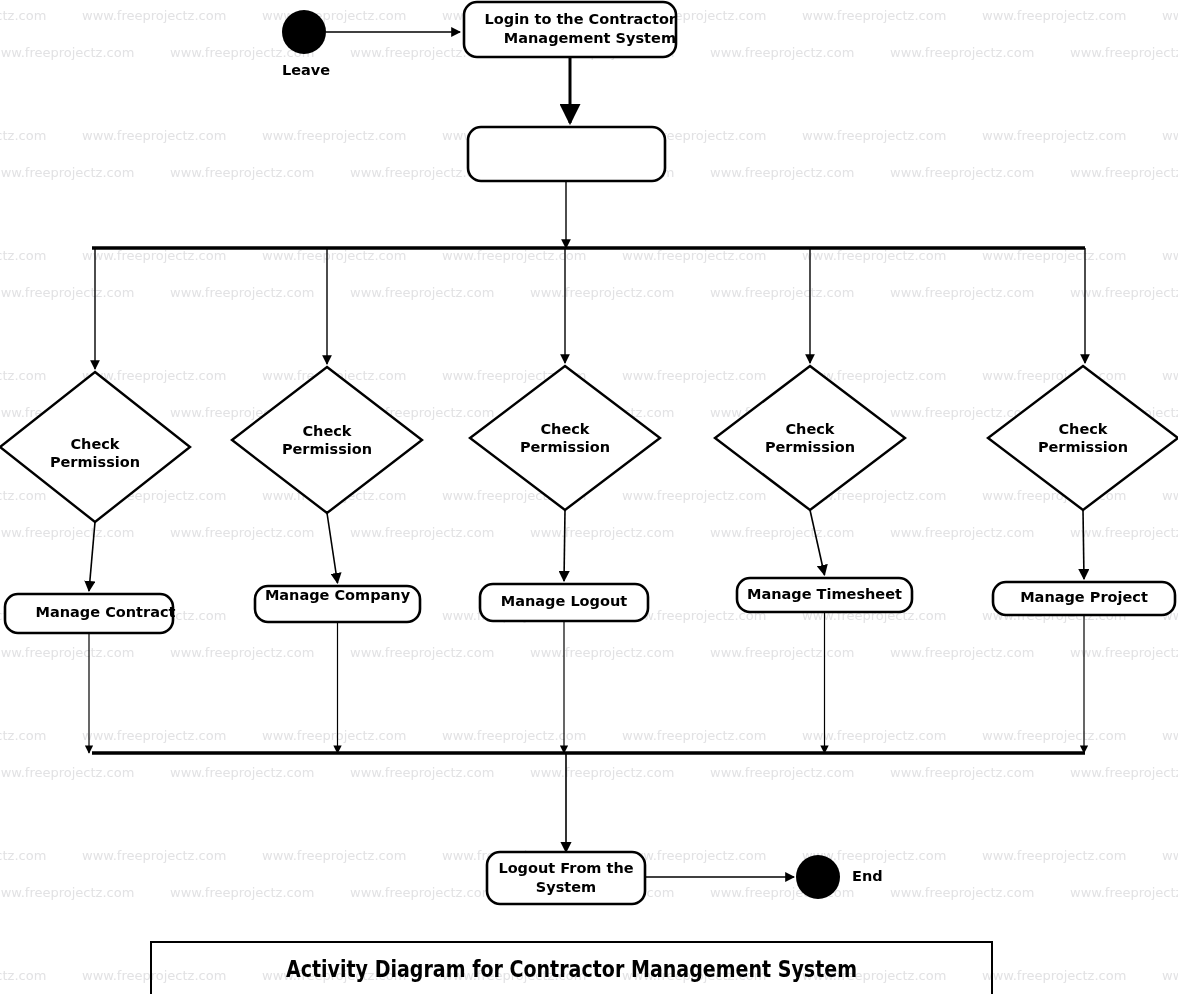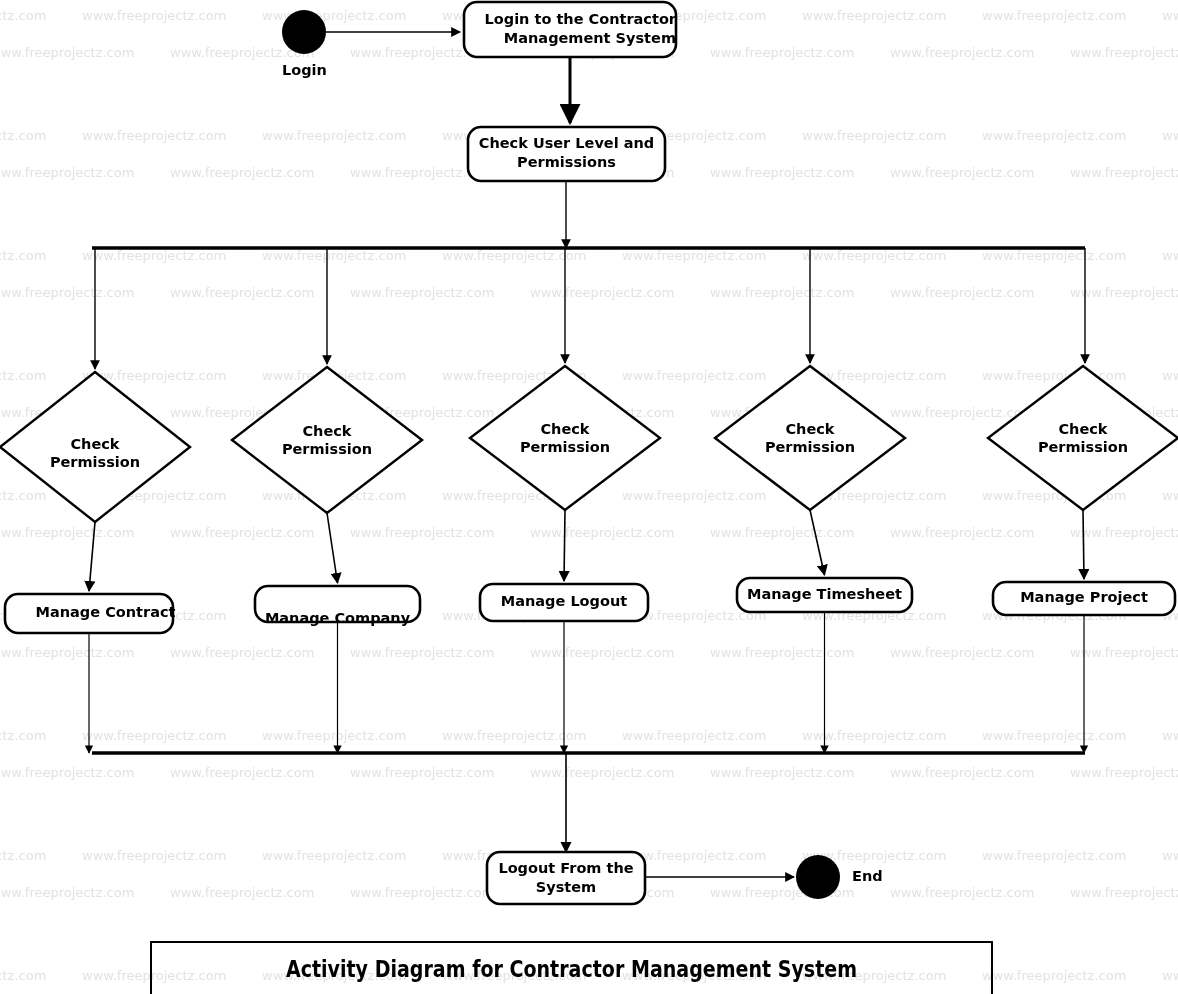--- a/index.html
+++ b/index.html
@@ -274,28 +274,26 @@
         <polygon points="565,366 660,438 565,510 470,438" fill="#fff" stroke="#000" stroke-width="2.4"></polygon>
         <polygon points="810,366 905,438 810,510 715,438" fill="#fff" stroke="#000" stroke-width="2.4"></polygon>
         <polygon points="1083,366 1178,438 1083,510 988,438" fill="#fff" stroke="#000" stroke-width="2.4"></polygon>
         <line x1="92" y1="248" x2="1085" y2="248" stroke="#000" stroke-width="3.4"></line>
         <line x1="92" y1="753" x2="1085" y2="753" stroke="#000" stroke-width="3.4"></line>
         <rect x="487" y="852" width="158" height="52" rx="13" ry="13" fill="#fff" stroke="#000" stroke-width="2.6"></rect>
       </g>
   </svg>
 
   <div id="labels">
-      <div class="endpointlabel" style="left: 282px; top: 62px;">Login</div>
+      <div class="endpointlabel" style="left: 282px; top: 62px;">Leave</div>
       <div class="endpointlabel" style="left: 852px; top: 868px;">End</div>
       <div class="nodelabel" style="left: 464px; top: 9.5px; width: 212px; text-align: right;">Login to the Contractor
 Management System</div>
-      <div class="nodelabel" style="left: 468px; top: 134px; width: 197px;">Check User Level and
-Permissions</div>
       <div class="nodelabel" style="left: 5px; top: 603px; width: 201px;">Manage Contract</div>
-      <div class="nodelabel" style="left: 255px; top: 609px; width: 165px;">Manage Company</div>
+      <div class="nodelabel" style="left: 255px; top: 586px; width: 165px;">Manage Company</div>
       <div class="nodelabel" style="left: 480px; top: 592px; width: 168px;">Manage Logout</div>
       <div class="nodelabel" style="left: 737px; top: 584.5px; width: 175px;">Manage Timesheet</div>
       <div class="nodelabel" style="left: 993px; top: 588px; width: 182px;">Manage Project</div>
       <div class="diamondlabel" style="left: 0px; top: 435px; width: 190px;">Check
 Permission</div>
       <div class="diamondlabel" style="left: 232px; top: 422px; width: 190px;">Check
 Permission</div>
       <div class="diamondlabel" style="left: 470px; top: 420px; width: 190px;">Check
 Permission</div>
       <div class="diamondlabel" style="left: 715px; top: 420px; width: 190px;">Check

